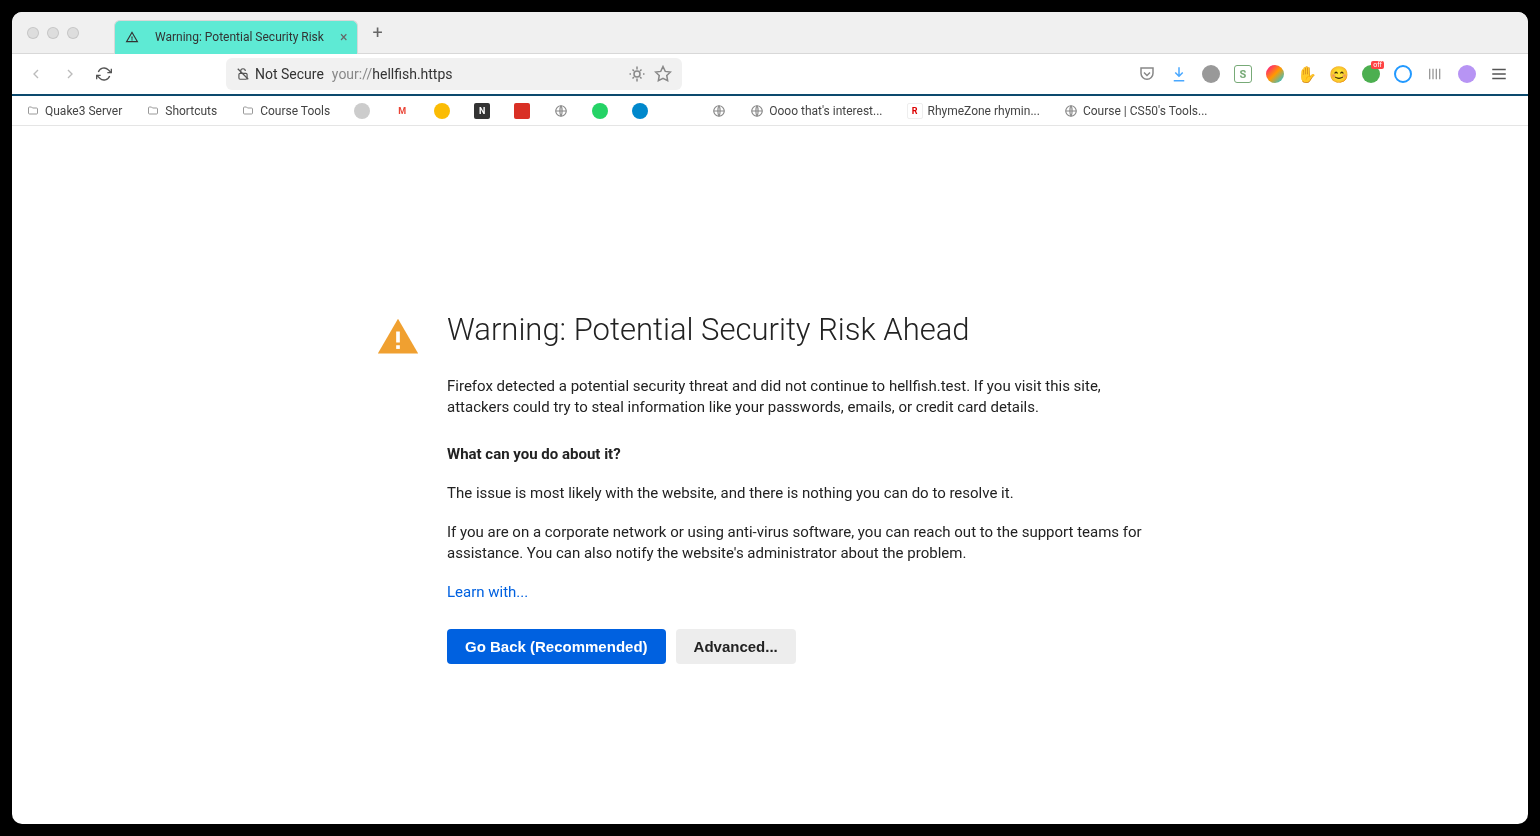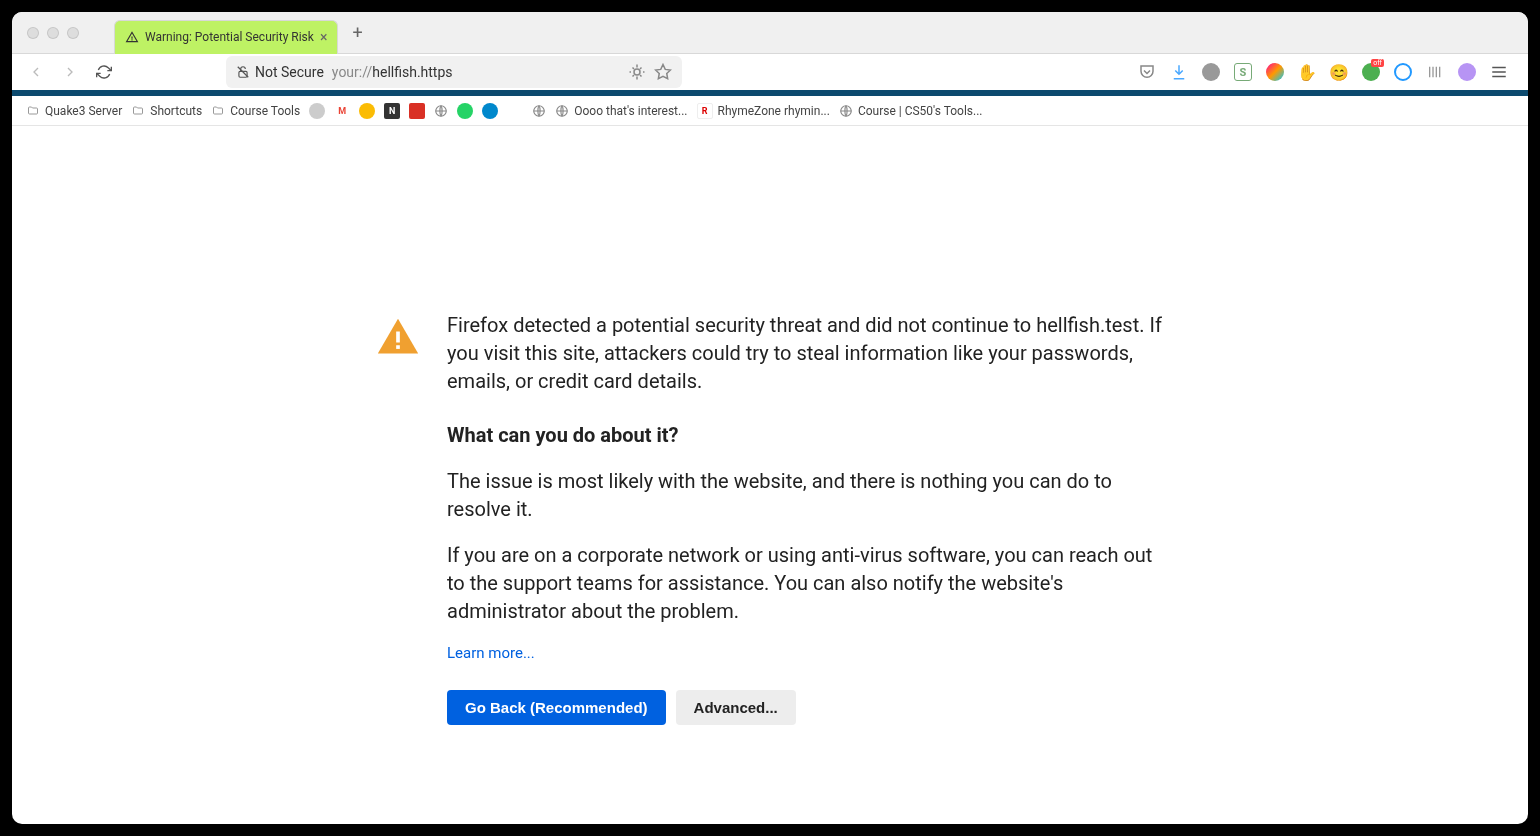--- a/index.html
+++ b/index.html
@@ -32,49 +32,49 @@
       padding-left: 15px;
     }
     .light {
       width: 12px; height: 12px;
       border-radius: 50%;
       background: #ddd;
       border: 0.5px solid rgba(0,0,0,0.1);
     }
     .tab {
       margin-left: 35px;
-      background: #bef264;
+      background: #5eead4;
       border-radius: 6px 6px 0 0;
       height: 34px;
       margin-top: 8px;
       padding: 0 10px;
       display: flex;
       align-items: center;
-      gap: 6px;
+      gap: 16px;
       min-width: 200px;
       border: 1px solid #d8d8d8;
       border-bottom: none;
       font-size: 12px;
       color: #333;
     }
     .tab-title { flex:1; white-space:nowrap; overflow:hidden; text-overflow:ellipsis; }
     .tab-close { color:#666; font-size:14px; cursor:pointer; }
     .newtab {
       margin-left: 14px;
       color: #666;
       font-size: 18px;
       cursor: pointer;
     }
     .toolbar {
       height: 42px;
       display: flex;
       align-items: center;
       padding: 0 12px;
       gap: 10px;
-      border-bottom: 6px solid #0c4a6e;
+      border-bottom: 2px solid #0c4a6e;
     }
     .nav-btn { width:24px; height:24px; display:flex; align-items:center; justify-content:center; color:#555; cursor:pointer; }
     .nav-btn.disabled { color: #bbb; cursor:default; }
     .urlbar {
       flex: 1;
       max-width: 780px;
       margin-left: 100px;
       height: 32px;
       background: #f1f1f1;
       border-radius: 6px;
@@ -97,21 +97,21 @@
     .urlbar-icon { width:18px; height:18px; color:#888; cursor:pointer; }
     .toolbar-spacer { flex:1; }
     .ext-icons { display:flex; gap: 14px; align-items:center; padding-right:8px; }
     .ext-icon { width:18px; height:18px; display:flex; align-items:center; justify-content:center; color:#888; cursor:pointer; border-radius:3px; }
     .ext-icon.round { border-radius:50%; }
     .bookmarks-bar {
       height: 30px;
       display: flex;
       align-items: center;
       padding: 0 14px;
-      gap: 9px;
+      gap: 24px;
       border-bottom: 1px solid #e5e5e5;
       font-size: 12px;
       color: #444;
     }
     .bm-item { display:flex; align-items:center; gap:5px; cursor:pointer; white-space:nowrap; }
     .bm-folder-icon { width:14px; height:12px; color:#999; }
     .bm-globe { width:14px; height:14px; color:#888; }
     .bm-favicon { width:16px; height:16px; border-radius:2px; display:flex; align-items:center; justify-content:center; font-size:9px; font-weight:bold; }
     .content {
       padding-top: 185px;
@@ -129,21 +129,21 @@
       flex-shrink: 0;
       margin-top: 4px;
     }
     .warning-text h1 {
       font-size: 31px;
       font-weight: 300;
       color: #222;
       margin-bottom: 28px;
     }
     .warning-text p {
-      font-size: 20px;
+      font-size: 15px;
       color: #222;
       line-height: 1.4;
       margin-bottom: 18px;
     }
     .warning-text .sub-heading {
       font-weight: bold;
       margin-top: 26px;
     }
     .learn-more {
       color: #0061e0;
@@ -356,25 +356,26 @@
   <div class="content">
     <div class="warning-box">
       <div class="warning-icon">
         <svg width="46" height="44" viewBox="0 0 24 24" fill="#f0a030">
             <path d="M12 2L1 21h22L12 2z"></path>
             <rect x="11" y="9" width="2" height="6" fill="#fff"></rect>
             <rect x="11" y="16.5" width="2" height="2" fill="#fff"></rect>
           </svg>
       </div>
       <div class="warning-text">
+        <h1>Warning: Potential Security Risk Ahead</h1>
         <p>Firefox detected a potential security threat and did not continue to hellfish.test. If you visit this site, attackers could try to steal information like your passwords, emails, or credit card details.</p>
         <p class="sub-heading">What can you do about it?</p>
         <p>The issue is most likely with the website, and there is nothing you can do to resolve it.</p>
         <p>If you are on a corporate network or using anti-virus software, you can reach out to the support teams for assistance. You can also notify the website's administrator about the problem.</p>
-        <a class="learn-more">Learn more...</a>
+        <a class="learn-more">Learn with...</a>
         <div class="button-row">
           <button class="btn btn-primary">Go Back (Recommended)</button>
           <button class="btn btn-secondary">Advanced...</button>
         </div>
       </div>
     </div>
   </div>
 </div>
 
 </body></html>

